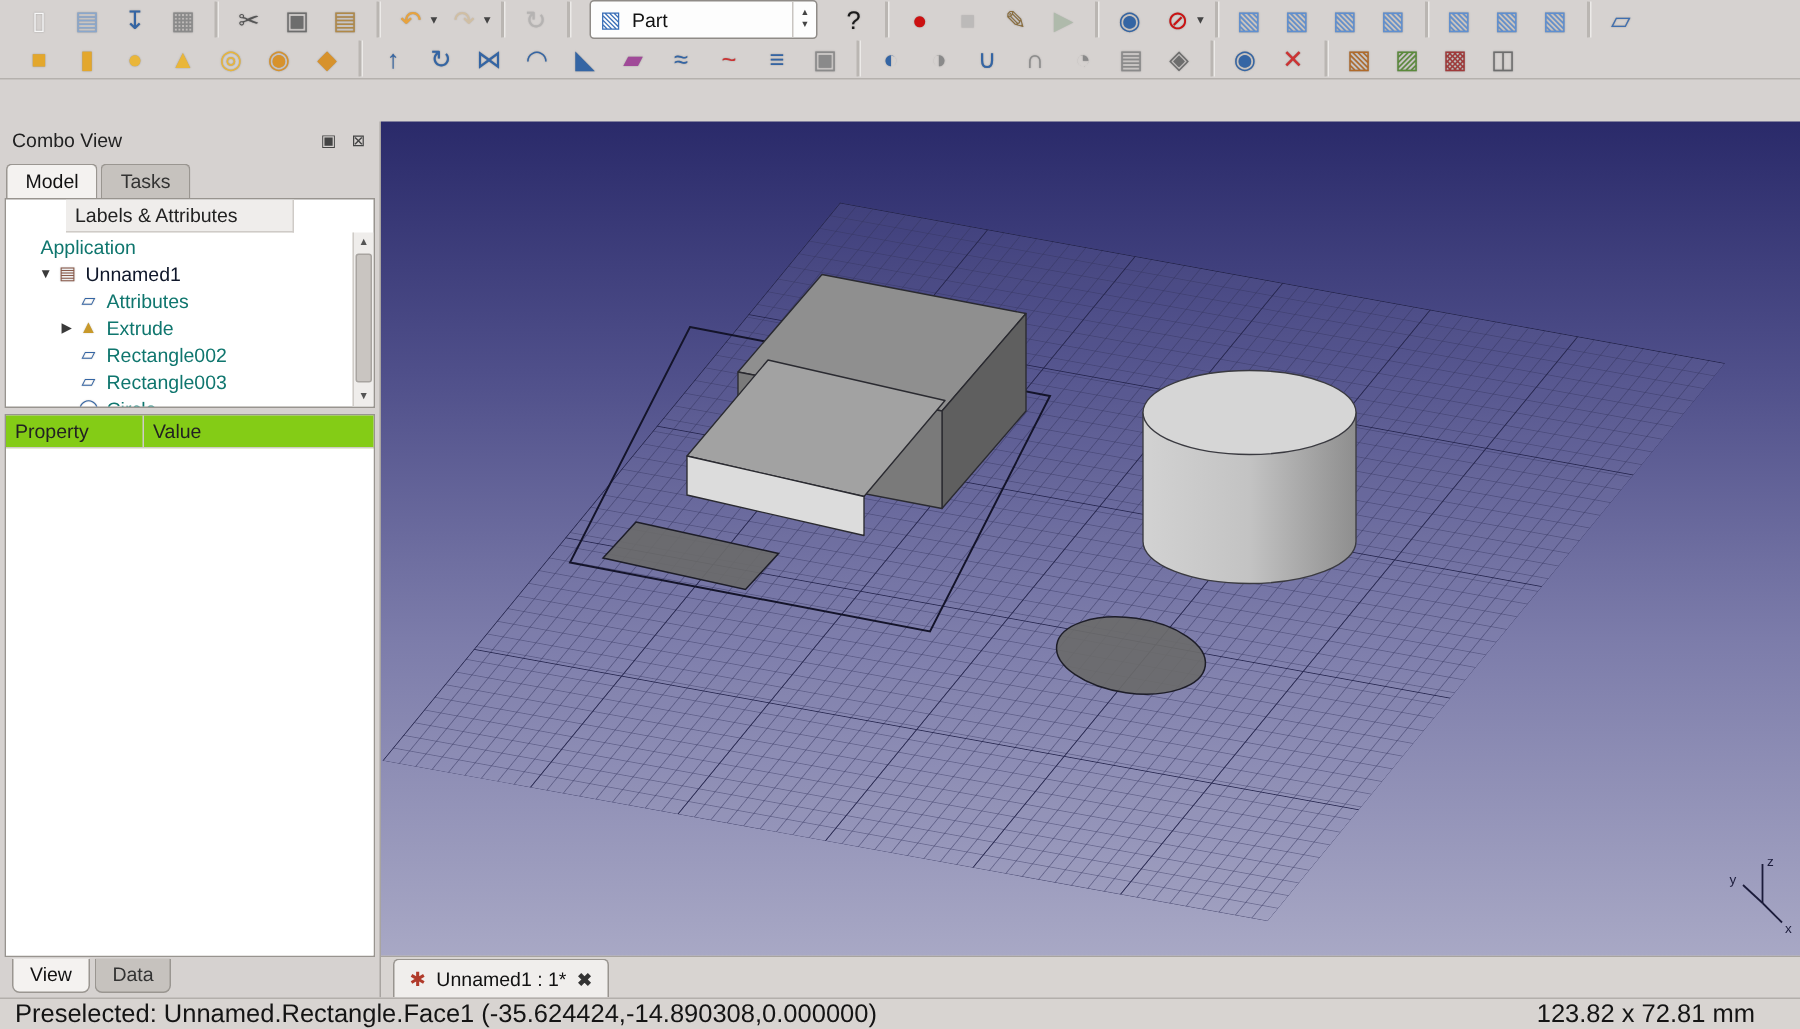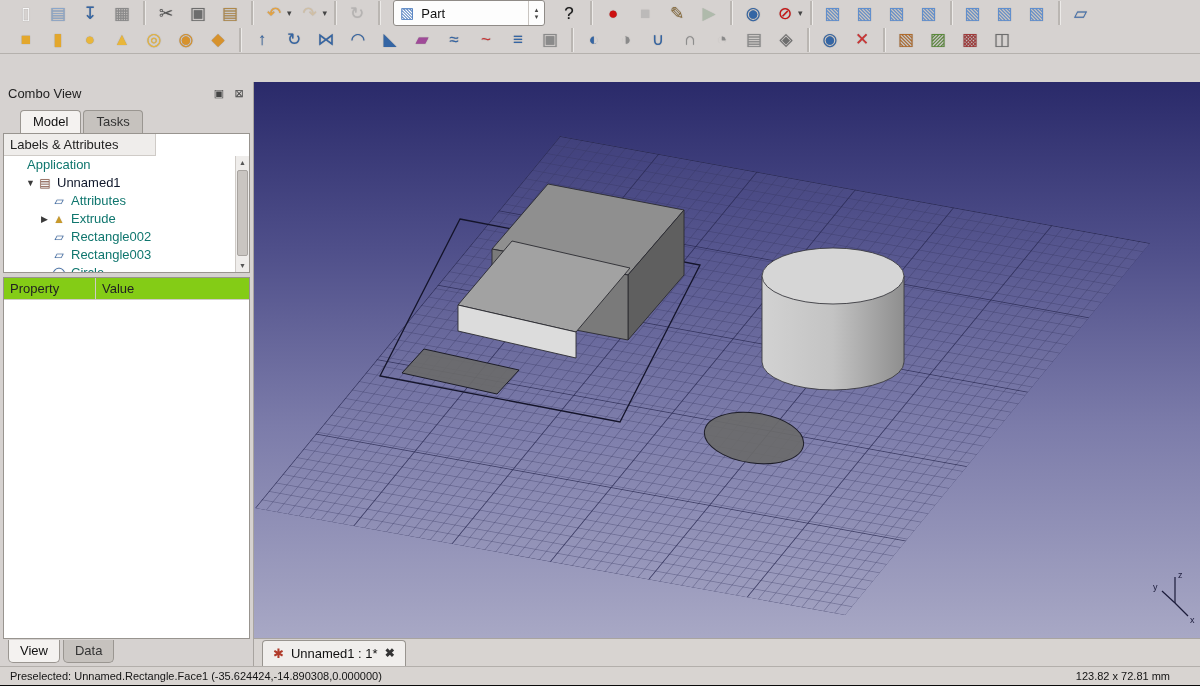--- a/index.html
+++ b/index.html
@@ -28,26 +28,26 @@
 
   
   .main { display:flex; height:584px;margin-top:28px; }
 
   
   .combo { width:254px; background:#d6d2d0; border-right:1px solid #a8a4a0; display:flex; flex-direction:column; }
   .cv-header { height:24px; display:flex; align-items:center; padding:0 6px 0 8px; }
   .cv-title { flex:1; font-size:13px; color:#222; }
   .cv-btn { width:16px; height:16px; display:inline-flex; align-items:center; justify-content:center;
             font-size:11px; color:#444; margin-left:4px; }
-  .cv-tabs { display:flex; padding:4px 0 0 20px; height:27px; }
+  .cv-tabs { display:flex; padding:4px 0 0 4px; height:27px; }
   .cv-tab { padding:3px 12px 4px; border:1px solid #9a9691; border-bottom:none; border-radius:4px 4px 0 0;
             background:#c6c2be; color:#333; margin-right:2px; font-size:13px; }
   .cv-tab.active { background:#f4f2f0; color:#111; position:relative; top:0; }
 
-  .tree-wrap { height:140px; margin:0 3px; background:#fff; border:1px solid #98948f; position:relative; overflow:hidden; }
+  .tree-wrap { height:140px; margin:0 3px; background:#fff; border:1px solid #98948f; position:relative; overflow:hidden;padding-left:40px; }
   .tree-colheader { height:22px; background:#efedeb; border-bottom:1px solid #cfcbc7; padding:3px 6px; font-size:13px; color:#222;
                     border-right:1px solid #cfcbc7; width:152px; }
   .tree-rows { position:absolute; top:22px; left:0; right:14px; }
   .tree-row { height:18px; display:flex; align-items:center; font-size:13px; white-space:nowrap; }
   .expander { width:13px; font-size:9px; color:#3a3a3a; text-align:center; flex:0 0 13px; }
   .tree-icon { width:16px; text-align:center; font-size:12px; flex:0 0 16px; text-shadow:0 0 1px rgba(90,90,90,.4); }
   .tree-label { padding-left:4px; color:#0f766e; }
   .tree-label.bold { font-weight:normal; color:#0f172a; }
 
   .vscroll { position:absolute; top:22px; right:0; bottom:0; width:14px; background:#efedeb; border-left:1px solid #cfcbc7; }
@@ -72,21 +72,21 @@
   .viewport svg { position:absolute; left:0; top:0; }
 
   .doc-tabbar { height:28px; background:#d8d4d1; border-top:1px solid #a8a4a0; display:flex; align-items:flex-end; padding-left:8px; }
   .doc-tab { height:26px; display:flex; align-items:center; gap:7px; padding:0 10px; background:#f0eeec;
              border:1px solid #98948f; border-bottom:none; border-radius:4px 4px 0 0; font-size:13px; color:#111; }
   .doc-tab-icon { color:#b03a2a; font-size:13px; }
   .doc-tab-close { color:#333; font-size:12px; font-weight:bold; }
 
   
   .status-bar { height:26px; background:#d8d4d1; border-top:1px solid #b3afab; display:flex; align-items:center;
-                padding:0 10px; font-size:11px; color:#141414; }
+                padding:0 10px; font-size:17px; color:#141414; }
   .status-spacer { flex:1; }
   .status-dims { margin-right:20px; }
   .black-strip { height:2px; background:#0a0a0a; }
 </style>
 </head>
 <body>
 
 <div class="app">
 
   <div class="toolbar row1">

